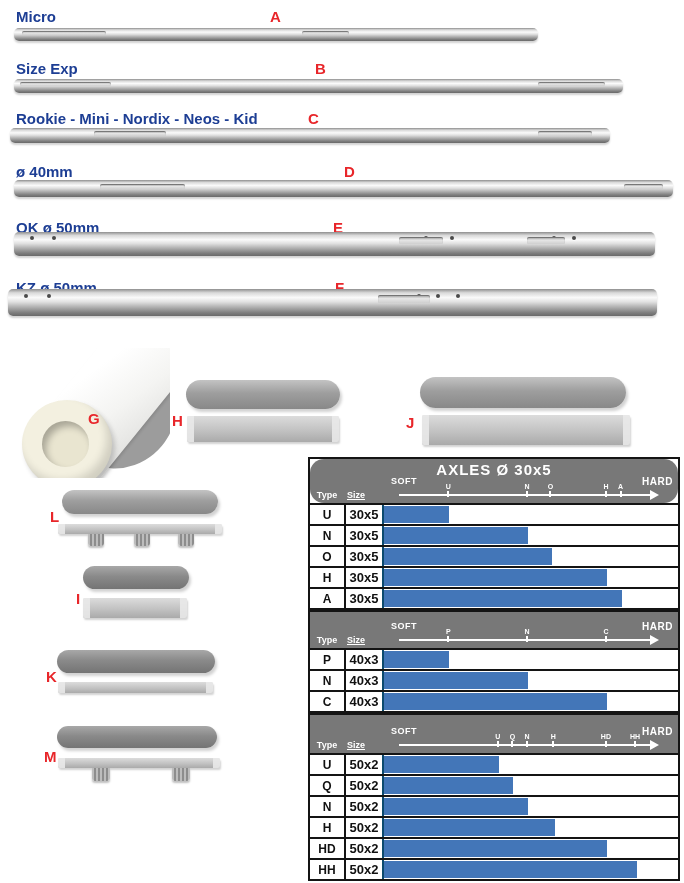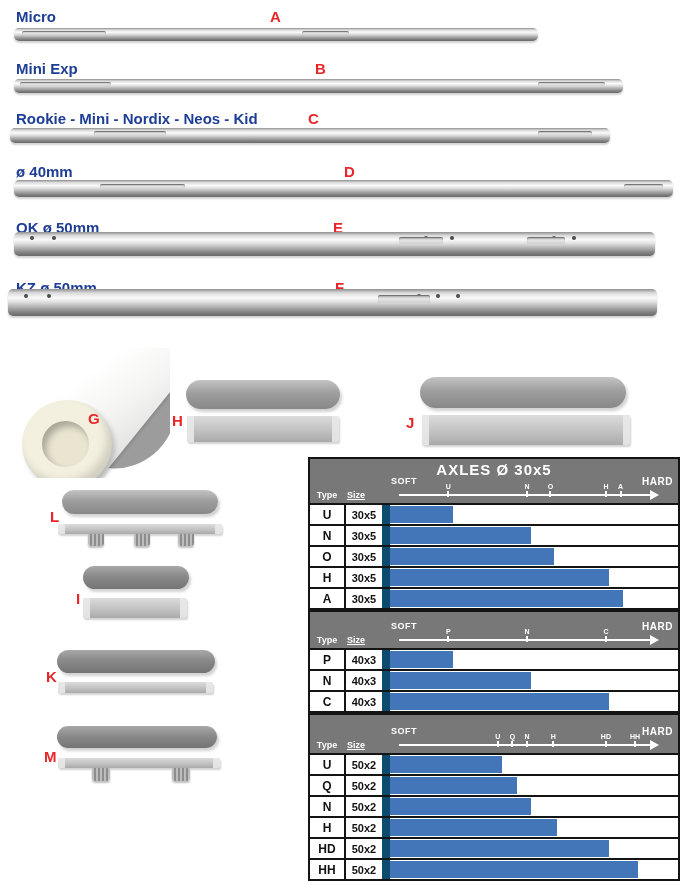--- a/index.html
+++ b/index.html
@@ -58,38 +58,38 @@
   .scale .hard{position:absolute;right:3px;top:-1px;color:#fff;font-weight:bold;font-size:10px;letter-spacing:.5px;}
   .sline{position:absolute;left:5%;right:9%;bottom:5px;height:2px;background:#fff;}
   .sline:after{content:"";position:absolute;right:-9px;top:-4px;width:0;height:0;
     border-left:9px solid #fff;border-top:5px solid transparent;border-bottom:5px solid transparent;}
   .tick{position:absolute;bottom:4px;width:2px;height:6px;background:#fff;transform:translateX(-50%);}
   .tick span{position:absolute;bottom:7px;left:50%;transform:translateX(-50%);
     color:#fff;font-weight:bold;font-size:7px;white-space:nowrap;}
   .trow{display:flex;height:19px;border-top:2px solid #141414;}
   .c-type{width:34px;border-right:2px solid #141414;display:flex;align-items:center;justify-content:center;
     font-weight:bold;font-size:12px;color:#111;}
-  .c-size{width:36px;border-right:8px solid #0c4a6e;display:flex;align-items:center;justify-content:center;
-    font-weight:bold;font-size:11px;color:#111;}
+  .c-size{width:36px;border-right:2px solid #0c4a6e;display:flex;align-items:center;justify-content:center;
+    font-weight:bold;font-size:13px;color:#111;}
   .c-bar{flex:1;position:relative;background:#fff;}
   .bar{position:absolute;left:0;top:1px;bottom:1px;background:#4376b8;}
 </style>
 </head>
 <body>
 
 <div id="page">
 
   <span class="axle-label" style="left:16px;top:8px">Micro</span>
   <span class="letter" style="left:270px;top:8px">A</span>
   <div class="axle" style="left:14px;top:28px;width:524px;height:13px">
     <i class="slot" style="left:1.5%;width:16%"></i>
     <i class="slot" style="left:55%;width:9%"></i>
   </div>
 
-  <span class="axle-label" style="left:16px;top:60px">Mini Exp</span>
+  <span class="axle-label" style="left:16px;top:60px">Size Exp</span>
   <span class="letter" style="left:315px;top:60px">B</span>
   <div class="axle" style="left:14px;top:79px;width:609px;height:14px">
     <i class="slot" style="left:1%;width:15%"></i>
     <i class="slot" style="left:86%;width:11%"></i>
   </div>
 
   <span class="axle-label" style="left:16px;top:110px">Rookie - Mini - Nordix - Neos - Kid</span>
   <span class="letter" style="left:308px;top:110px">C</span>
   <div class="axle" style="left:10px;top:128px;width:600px;height:15px">
     <i class="slot" style="left:14%;width:12%"></i>
@@ -158,21 +158,21 @@
   <div class="key-side" style="left:58px;top:682px;width:155px;height:11px"></div>
 
   <span class="letter" style="left:44px;top:748px">M</span>
   <div class="key-top dark" style="left:57px;top:726px;width:160px;height:22px"></div>
   <div class="key-side" style="left:58px;top:758px;width:162px;height:10px"></div>
   <i class="peg" style="left:92px;top:768px;width:18px;height:13px"></i>
   <i class="peg" style="left:172px;top:768px;width:18px;height:13px"></i>
 
   <div id="tables">
       <div class="tbl" style="top: 457px;">
-        <div class="tbl-head" style="height: 44px;">
+        <div class="tbl-head" style="height: 44px; border-radius: 14px;">
           <div class="tbl-title">AXLES Ø 30x5</div>
           <span class="colhead c0">Type</span>
           <span class="colhead c1">Size</span>
           <div class="scale">
             <span class="soft">SOFT</span>
             <span class="hard">HARD</span>
             <div class="sline"></div>
             <div class="tick" style="left: 22%;">
               <span>U</span>
             </div>

